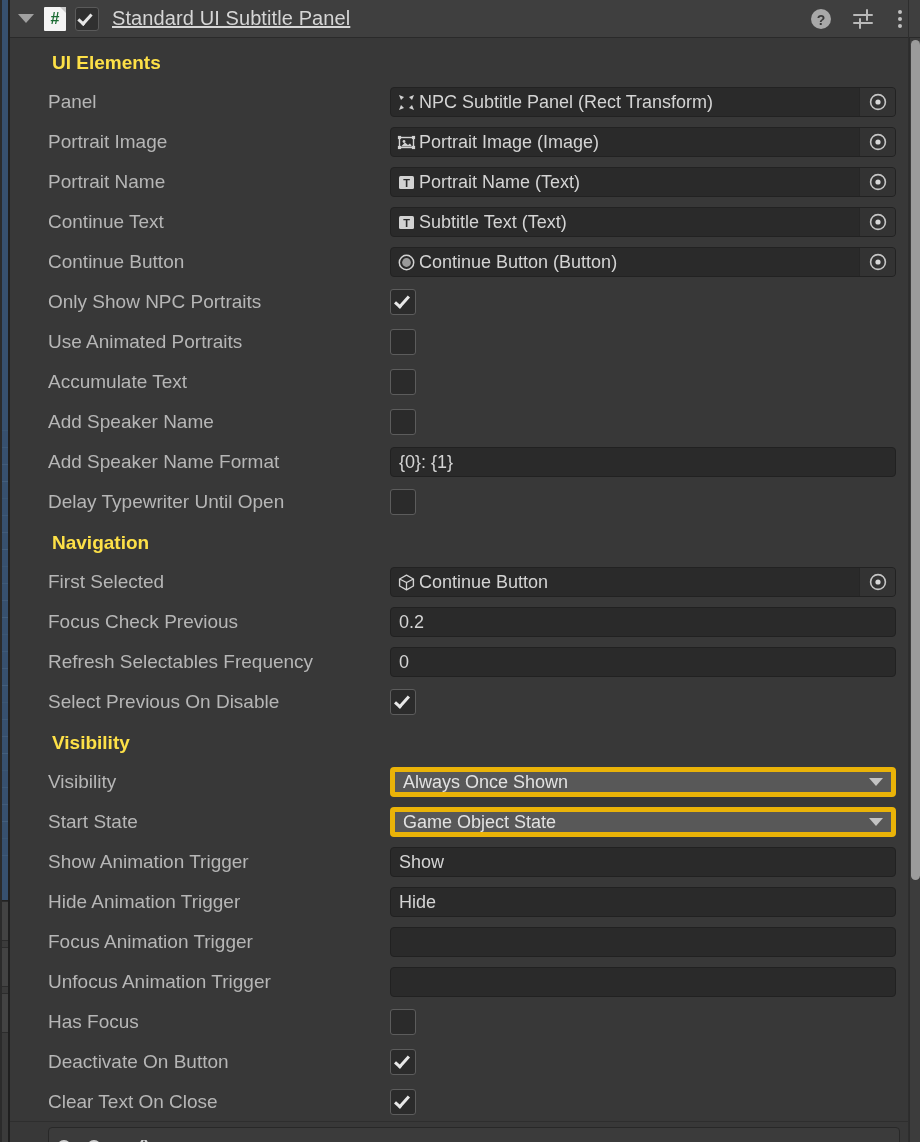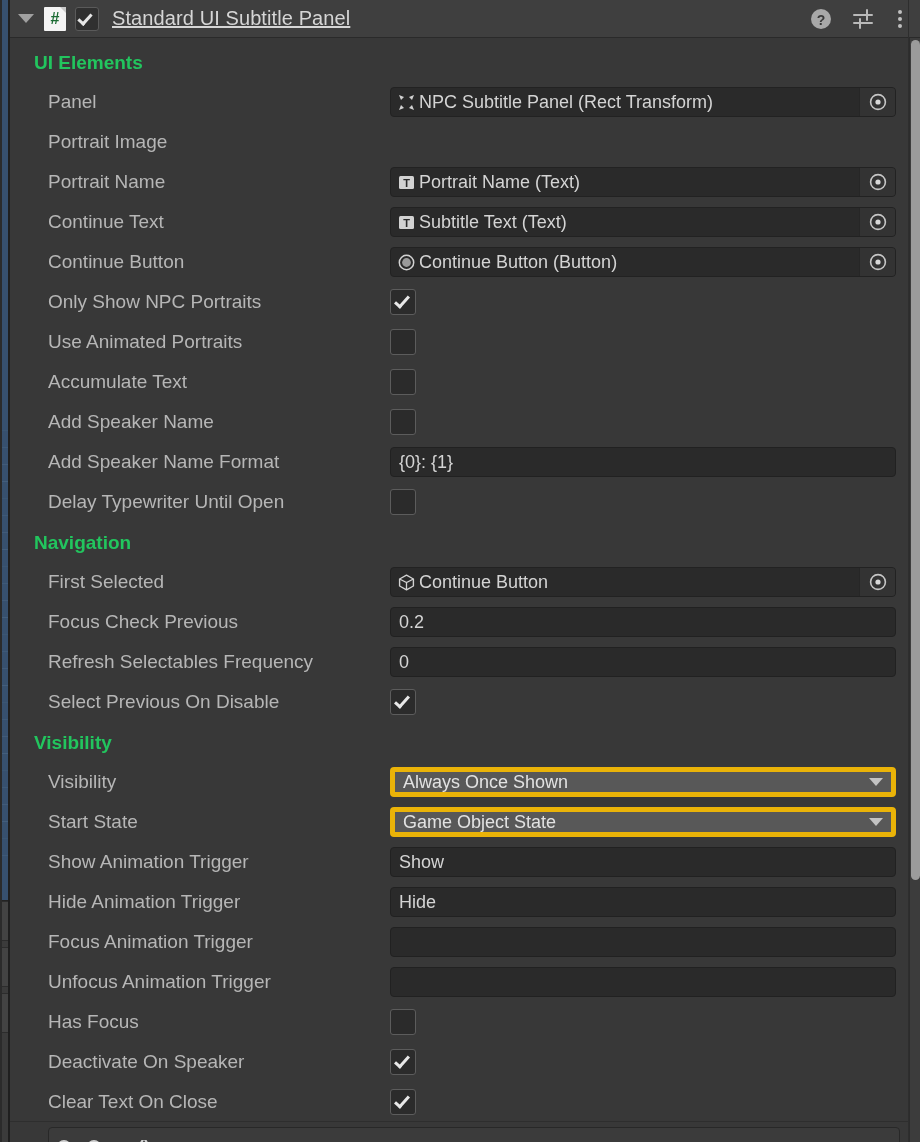--- a/index.html
+++ b/index.html
@@ -157,22 +157,22 @@
 
   .row {
     position: relative;
     height: 40px;
     display: flex;
     align-items: center;
   }
 
   .section-head {
     font: bold 19px/1 "Liberation Sans", sans-serif;
-    color: #22c55e;
-    padding-left: 24px;
+    color: #fde047;
+    padding-left: 42px;
     white-space: nowrap;
   }
 
   .label {
     position: absolute;
     left: 38px;
     width: 342px;
     font-size: 19px;
     color: #b6b6b6;
     white-space: nowrap;
@@ -442,20 +442,42 @@
                 <svg width="22" height="22" viewBox="0 0 22 22">
                   <circle cx="11" cy="11" r="7.4" fill="none" stroke="#c6c6c6" stroke-width="1.6"></circle>
                   <circle cx="11" cy="11" r="2.6" fill="#d8d8d8"></circle>
                 </svg>
               </span>
             </div>
           </div>
         </div>
         <div class="row">
           <div class="label">Portrait Image</div>
+          <div class="ctrl">
+            <div class="objfield">
+              <span class="tglyph">
+                <svg width="19" height="19" viewBox="0 0 19 19">
+                  <rect x="2.5" y="4.5" width="14" height="10" fill="none" stroke="#d2d2d2" stroke-width="1.4"></rect>
+                  <circle cx="7" cy="8.5" r="1.4" fill="#d2d2d2"></circle>
+                  <path d="M4 13.5 L8 9.5 L11 12 L13 10.5 L15 13.5 Z" fill="#d2d2d2"></path>
+                  <rect x="0.8999999999999999" y="2.9" width="3.2" height="3.2" fill="#d2d2d2"></rect>
+                  <rect x="14.9" y="2.9" width="3.2" height="3.2" fill="#d2d2d2"></rect>
+                  <rect x="0.8999999999999999" y="12.9" width="3.2" height="3.2" fill="#d2d2d2"></rect>
+                  <rect x="14.9" y="12.9" width="3.2" height="3.2" fill="#d2d2d2"></rect>
+                </svg>
+              </span>
+              <span class="ofname">Portrait Image (Image)</span>
+              <span class="obj-pick">
+                <svg width="22" height="22" viewBox="0 0 22 22">
+                  <circle cx="11" cy="11" r="7.4" fill="none" stroke="#c6c6c6" stroke-width="1.6"></circle>
+                  <circle cx="11" cy="11" r="2.6" fill="#d8d8d8"></circle>
+                </svg>
+              </span>
+            </div>
+          </div>
         </div>
         <div class="row">
           <div class="label">Portrait Name</div>
           <div class="ctrl">
             <div class="objfield">
               <span class="tglyph">
                 <svg width="19" height="19" viewBox="0 0 19 19">
                   <rect x="2" y="3" width="15" height="13" rx="1.5" fill="#d2d2d2"></rect>
                   <text x="9.5" y="13.6" font-size="11" font-weight="bold" font-family="Liberation Sans, sans-serif" fill="#2a2a2a" text-anchor="middle">T</text>
                 </svg>
@@ -636,21 +658,21 @@
             <div class="textfield"></div>
           </div>
         </div>
         <div class="row">
           <div class="label">Has Focus</div>
           <div class="ctrl">
             <div class="toggle"></div>
           </div>
         </div>
         <div class="row">
-          <div class="label">Deactivate On Speaker</div>
+          <div class="label">Deactivate On Button</div>
           <div class="ctrl">
             <div class="toggle on">
               <span class="tick"></span>
             </div>
           </div>
         </div>
         <div class="row">
           <div class="label">Clear Text On Close</div>
           <div class="ctrl">
             <div class="toggle on">

